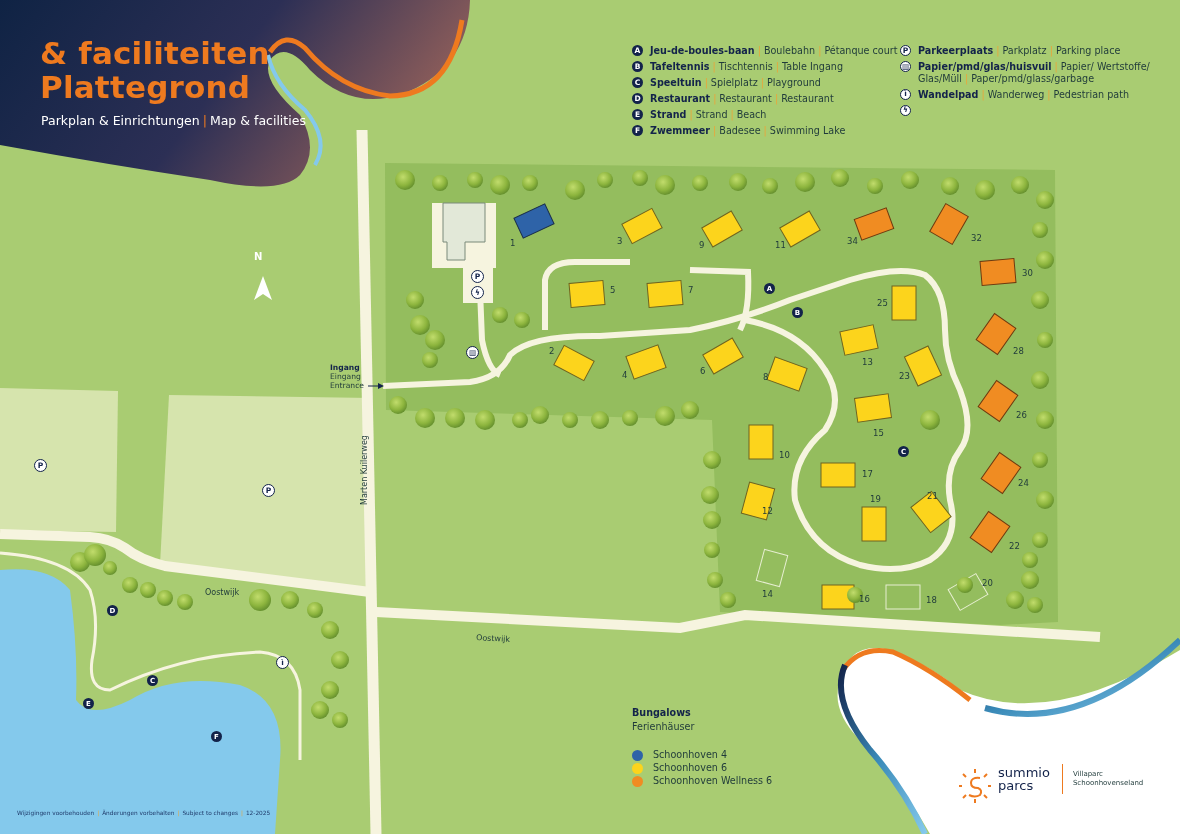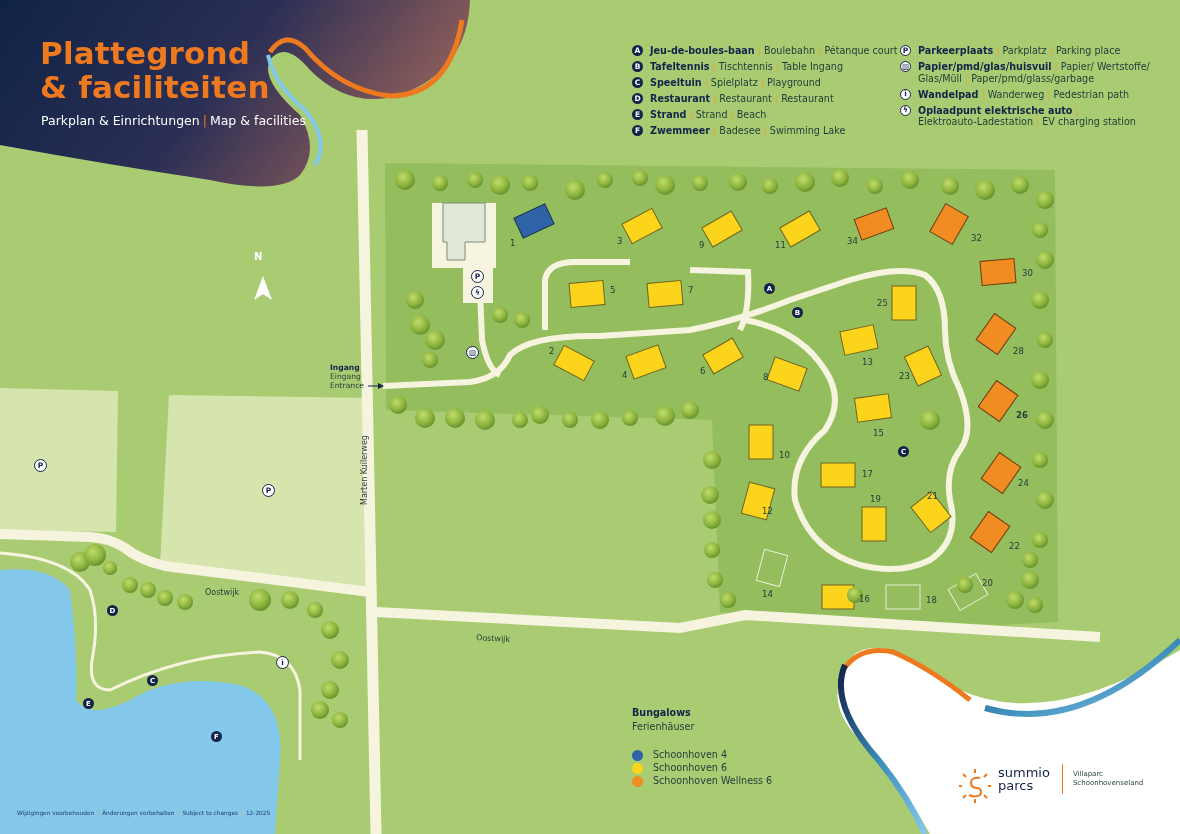--- a/index.html
+++ b/index.html
@@ -214,22 +214,22 @@
       <line x1="12" y1="-12" x2="9" y2="-9"></line>
       <line x1="-16" y1="0" x2="-13" y2="0"></line>
       <line x1="16" y1="0" x2="13" y2="0"></line>
       <line x1="-12" y1="12" x2="-9" y2="9"></line>
       <line x1="12" y1="12" x2="9" y2="9"></line>
       <line x1="0" y1="17" x2="0" y2="13"></line>
   </g>
 </svg>
 
 <div class="title">
+  <div>&amp; faciliteiten</div>
   <div>Plattegrond</div>
-  <div>&amp; faciliteiten</div>
 </div>
 <div class="subtitle">
   <span>Parkplan &amp; Einrichtungen</span><span class="sep">|</span><span>Map &amp; facilities</span>
 </div>
 
 <div class="legend" style="left:632px;top:45px;">
   <div class="legend-row">
       <span class="badge">A</span>
       <span><span class="bold">Jeu-de-boules-baan</span><span class="sep">|</span><span>Boulebahn</span><span class="sep">|</span><span>Pétanque court</span></span>
     </div>
@@ -263,21 +263,20 @@
   <div class="legend-row">
       <span class="badge light">▥</span>
       <span><span class="bold">Papier/pmd/glas/huisvuil</span><span class="sep">|</span><span>Papier/ Wertstoffe/ Glas/Müll</span><span class="sep">|</span><span>Paper/pmd/glass/garbage</span></span>
     </div>
   <div class="legend-row">
       <span class="badge light">ì</span>
       <span><span class="bold">Wandelpad</span><span class="sep">|</span><span>Wanderweg</span><span class="sep">|</span><span>Pedestrian path</span></span>
     </div>
   <div class="legend-row">
       <span class="badge light">ϟ</span>
-      <span><span class="bold">Oplaadpunt elektrische auto</span><span class="sep">|</span><br><span>Elektroauto-Ladestation</span><span class="sep">|</span><span>EV charging station</span></span>
     </div>
 </div>
 
 <div class="north">N</div>
 
 <div class="entrance">
   <div class="bold">Ingang</div>
   <div>Eingang</div>
   <div>Entrance</div>
 </div>
@@ -304,21 +303,21 @@
 <div class="num" style="left:859px;top:594px;">16</div>
 <div class="num" style="left:862px;top:469px;">17</div>
 <div class="num" style="left:926px;top:595px;">18</div>
 <div class="num" style="left:870px;top:494px;">19</div>
 <div class="num" style="left:982px;top:578px;">20</div>
 <div class="num" style="left:910px;top:491px;margin-left:17px;">21</div>
 <div class="num" style="left:1009px;top:541px;">22</div>
 <div class="num" style="left:899px;top:371px;">23</div>
 <div class="num" style="left:1018px;top:478px;">24</div>
 <div class="num" style="left:877px;top:298px;">25</div>
-<div class="num" style="left:1016px;top:410px;font-weight:bold;">26</div>
+<div class="num" style="left:1016px;top:410px;">26</div>
 <div class="num" style="left:1013px;top:346px;">28</div>
 <div class="num" style="left:1022px;top:268px;">30</div>
 <div class="num" style="left:971px;top:233px;">32</div>
 <div class="num" style="left:847px;top:236px;">34</div>
 
 <div class="map-badge" style="left:764px;top:283px;">A</div>
 <div class="map-badge" style="left:792px;top:307px;">B</div>
 <div class="map-badge" style="left:898px;top:446px;">C</div>
 <div class="map-badge" style="left:147px;top:675px;">C</div>
 <div class="map-badge" style="left:107px;top:605px;">D</div>

